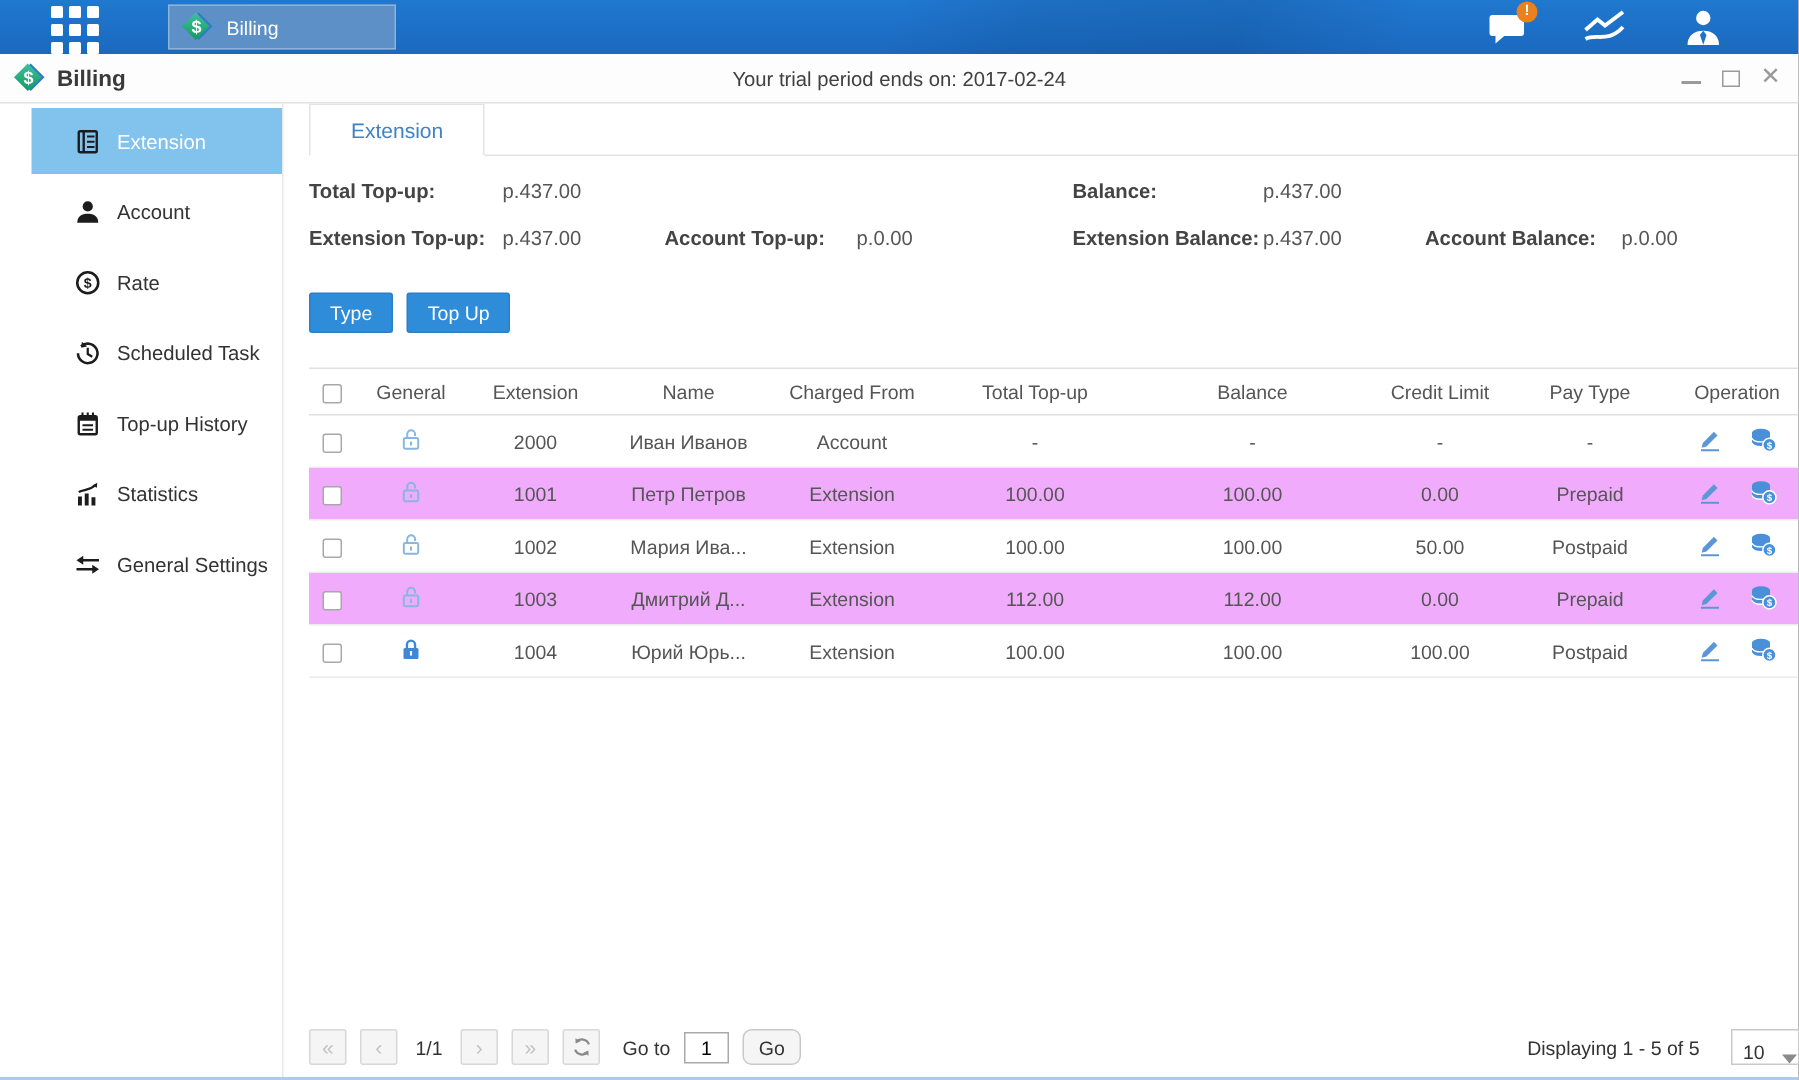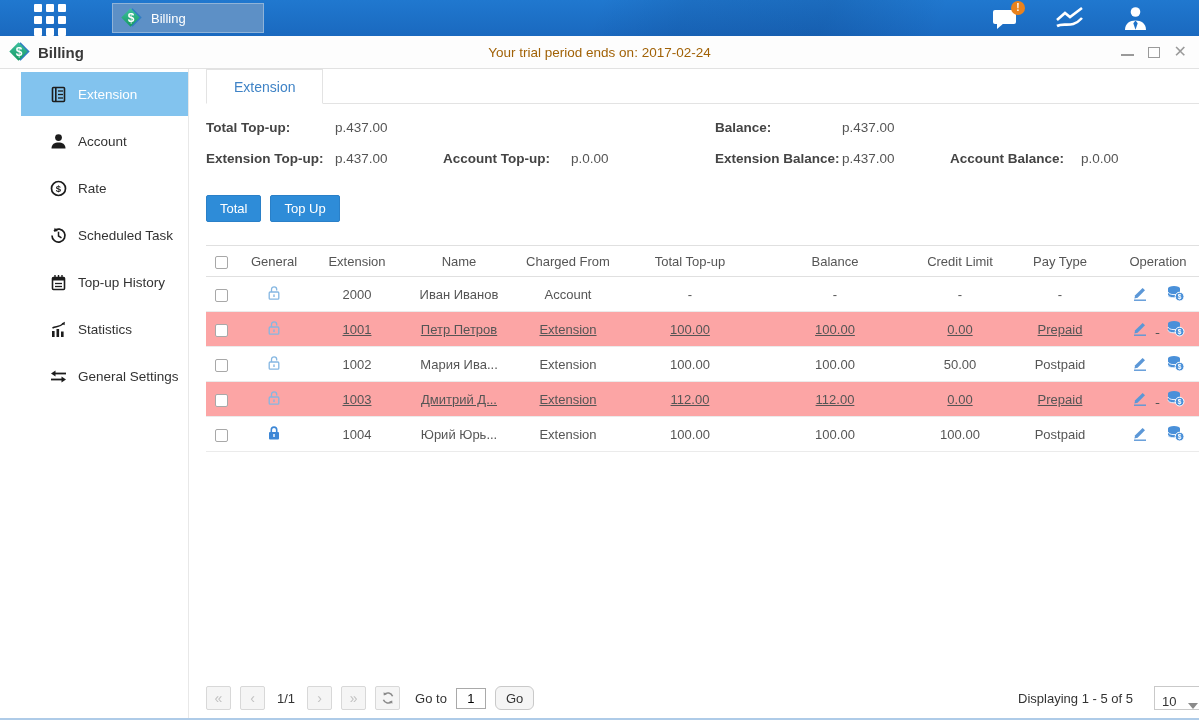--- a/index.html
+++ b/index.html
@@ -18,21 +18,21 @@
   .diamond .d2 { position:absolute; left:4px; top:3px; width:13px; height:13px; transform:rotate(45deg); background:#2f7cc3; }
   .diamond .d1 { position:absolute; left:2px; top:3px; width:13px; height:13px; transform:rotate(45deg); background:linear-gradient(135deg,#3ec0a0,#159a60); }
   .diamond .ds { position:absolute; left:1px; top:2px; width:16px; height:16px; color:#fff; font-weight:bold; font-size:12px; text-align:center; line-height:16px; }
   .topbar-right { margin-left:auto; margin-right:50px; display:flex; align-items:center; gap:36px; }
   .tb-icon { position:relative; cursor:pointer; display:flex; }
   .badge { position:absolute; right:-7px; top:-6px; width:14px; height:14px; background:#e8821e; border-radius:50%; color:#fff; font-size:10px; font-weight:bold; text-align:center; line-height:14px; }
 
   
   .titlebar { height:33px; background:#fdfdfd; border-bottom:1px solid #e2e2e2; display:flex; align-items:center; position:relative; }
   .title-left { margin-left:10px; display:flex; align-items:center; gap:8px; font-weight:bold; font-size:15px; color:#3a3a3a; }
-  .trial { position:absolute; left:0; right:0; text-align:center; color:#a16207; font-size:13.5px; pointer-events:none; }
+  .trial { position:absolute; left:0; right:0; text-align:center; color:#404040; font-size:13.5px; pointer-events:none; }
   .win-controls { position:absolute; right:12px; display:flex; align-items:center; gap:14px; }
   .wc { cursor:pointer; display:inline-block; }
   .wc-min { width:13px; height:8px; border-bottom:2px solid #9a9a9a; }
   .wc-max { width:12px; height:11px; border:1.5px solid #9a9a9a; }
   .wc-close { color:#9a9a9a; font-size:16px; line-height:12px; }
 
   
   .page-body { display:flex; height:649px;padding-left:21px; }
   .sidebar { width:168px; flex:0 0 168px; border-right:1px solid #e8e8e8; padding-top:3px; }
   .side-item { height:44px; margin-bottom:3px; display:flex; align-items:center; gap:11px; padding-left:29px; font-size:13.5px; color:#333; cursor:pointer; }
@@ -50,21 +50,21 @@
   .val { color:#555; }
   .p-a-l{left:0} .p-a-v{left:129px} .p-b-l{left:237px} .p-b-v{left:365px}
   .p-c-l{left:509px} .p-c-v{left:636px} .p-d-l{left:744px} .p-d-v{left:875px}
 
   .actions { margin-top:21px; display:flex; gap:9px; }
   .btn-primary { background:#2e8cd8; border:1px solid #2a80c8; color:#fff; font-size:13px; height:27px; padding:0 13px; border-radius:2px; cursor:pointer; font-family:inherit; }
 
   table.grid { margin-top:23px; width:1000px; border-collapse:collapse; table-layout:fixed; font-size:13px; }
   table.grid th { height:31px; font-weight:normal; color:#555; border-top:1px solid #e0e0e0; border-bottom:1px solid #e0e0e0; text-align:center; }
   table.grid td { height:35px; color:#555; text-align:center; border-bottom:1px solid #ebebeb; overflow:hidden; white-space:nowrap; }
-  table.grid tr.alt td { background:#fca5a5;text-decoration:underline; }
+  table.grid tr.alt td { background:#f0abfc; }
   .checkbox { display:inline-block; width:13px; height:13px; border:1px solid #a8a8a8; border-radius:2px; background:#fff; vertical-align:middle; cursor:pointer; }
   .lock { display:inline-flex; cursor:pointer; }
   .op-btn { background:none; border:none; cursor:pointer; padding:0 7px; vertical-align:middle; }
 
   .pager { position:absolute; left:17px; right:14px; bottom:8px; display:flex; align-items:center; gap:9px; font-size:13px; color:#333; }
   .pg-btn { width:25px; height:24px; background:#f5f5f5; border:1px solid #d8d8d8; border-radius:2px; display:flex; align-items:center; justify-content:center; color:#c2c2c2; font-size:14px; cursor:default; }
   .pg-btn.enabled { cursor:pointer; }
   .pg-ind { margin:0 3px; }
   .goto-label { margin-left:6px; }
   .goto-input { width:30px; height:21px; border:1px solid #a9a9a9; text-align:center; font-size:13px; font-family:inherit; }
@@ -228,21 +228,21 @@
           <span class="lbl p-b-l">Account Top-up:</span>
           <span class="val p-b-v">p.0.00</span>
           <span class="lbl p-c-l">Extension Balance:</span>
           <span class="val p-c-v">p.437.00</span>
           <span class="lbl p-d-l">Account Balance:</span>
           <span class="val p-d-v">p.0.00</span>
         </div>
       </div>
 
       <div class="actions">
-        <button class="btn-primary">Total</button>
+        <button class="btn-primary">Type</button>
         <button class="btn-primary">Top Up</button>
       </div>
 
       <table class="grid">
         <colgroup>
           <col style="width:30px">
             <col style="width:76px">
             <col style="width:90px">
             <col style="width:114px">
             <col style="width:104px">

